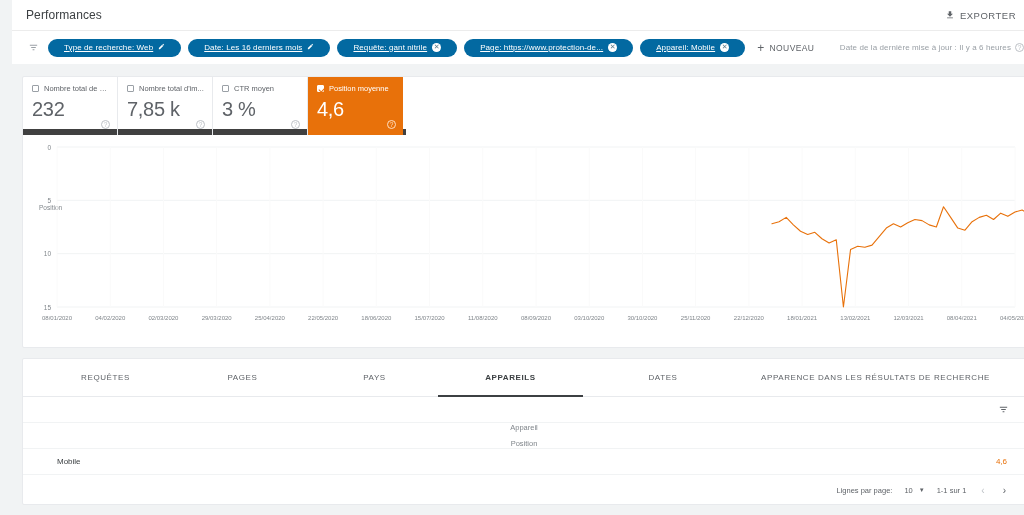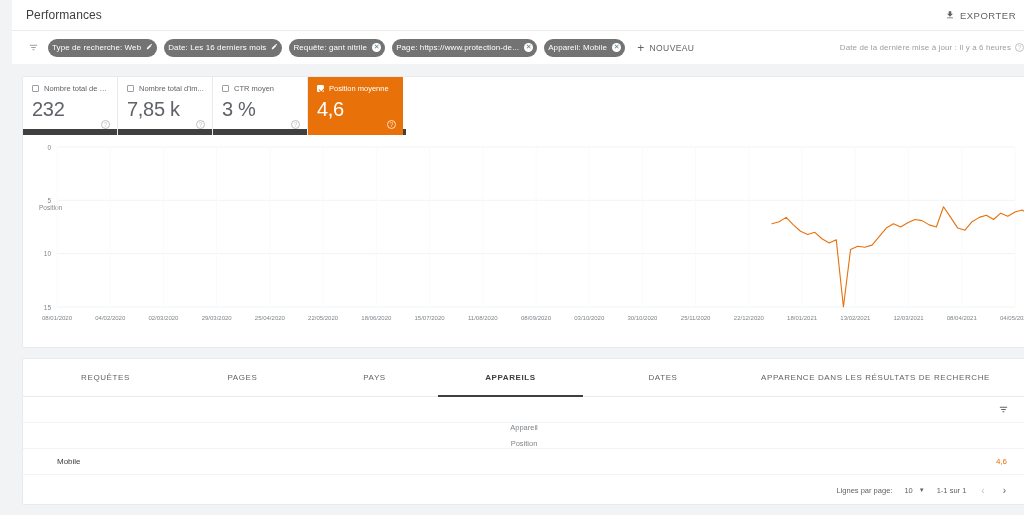--- a/index.html
+++ b/index.html
@@ -30,24 +30,24 @@
   
   .filterbar {
     position: absolute; left: 0; top: 30px; width: 1024px; height: 34px;
     background: #ffffff; border-top: 1px solid #ececec;
     display: flex; align-items: center; padding: 0 12px;
   }
   .filter-icon { width: 18px; margin-right: 6px; display: flex; align-items: center; justify-content: center; }
   .chips { display: flex; align-items: center; gap: 7px; }
   .chip {
     display: inline-flex; align-items: center; gap: 5px;
-    height: 18px; padding: 0 4px;
-    background: #737373; color: #ffffff;
+    height: 18px; padding: 0 16px;
+    background: #0369a1; color: #ffffff;
     border-radius: 10px; font-size: 8px; letter-spacing: .1px;
-    white-space: nowrap; cursor: pointer;
+    white-space: nowrap; cursor: pointer; text-decoration: underline;
   }
   .chip .chip-label { line-height: 1; }
   .chip .pencil { font-size: 8px; line-height: 1; }
   .chip .xcircle {
     width: 9px; height: 9px; border-radius: 50%;
     background: #ffffff; color: #5f7d8c;
     font-size: 7px; line-height: 9px; text-align: center;
     font-family: "DejaVu Sans", sans-serif;
   }
   .new-btn {

